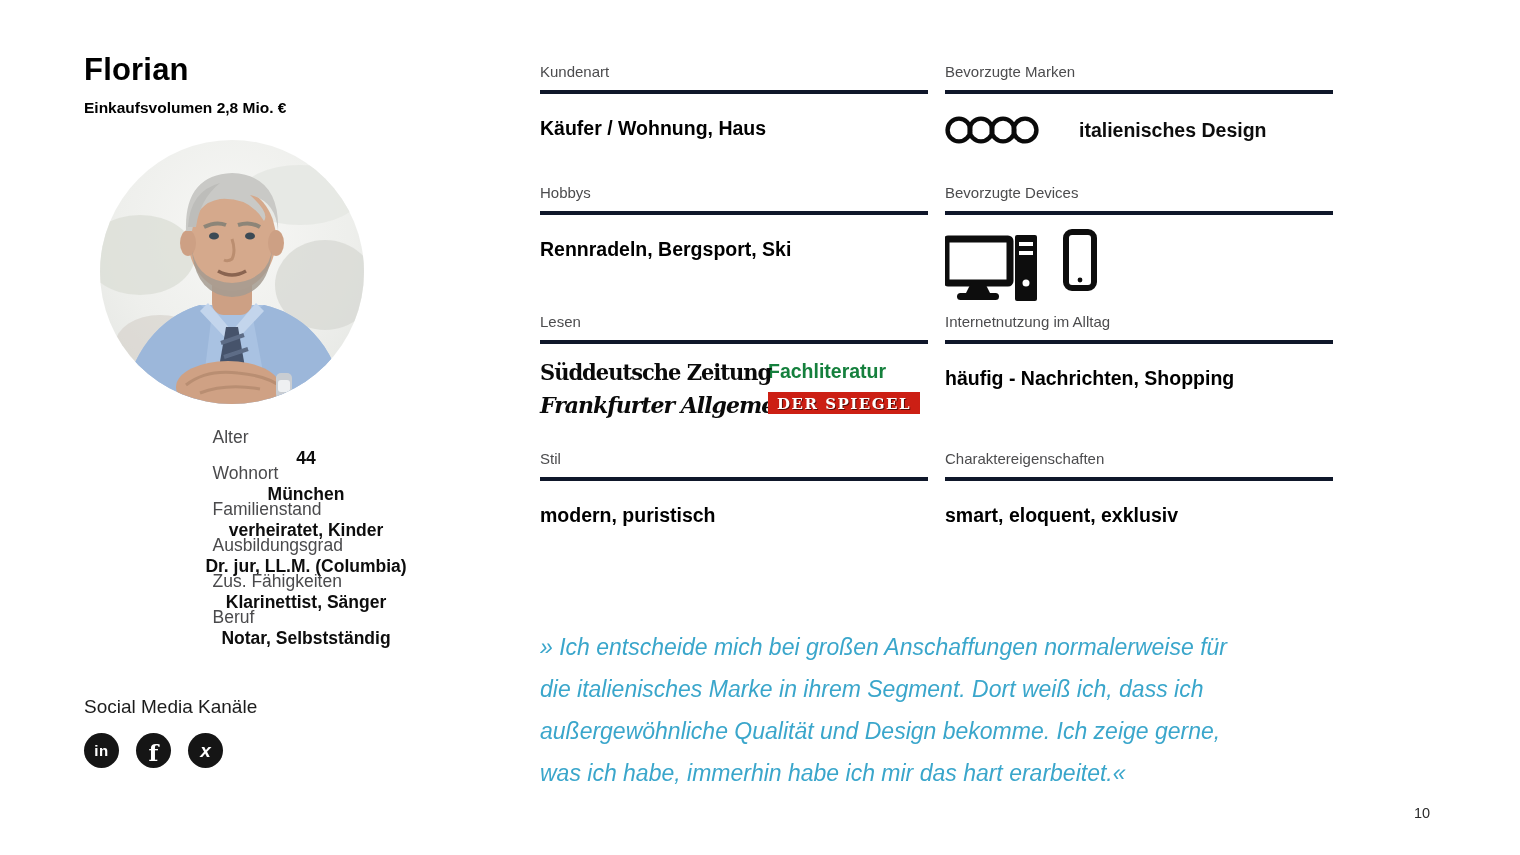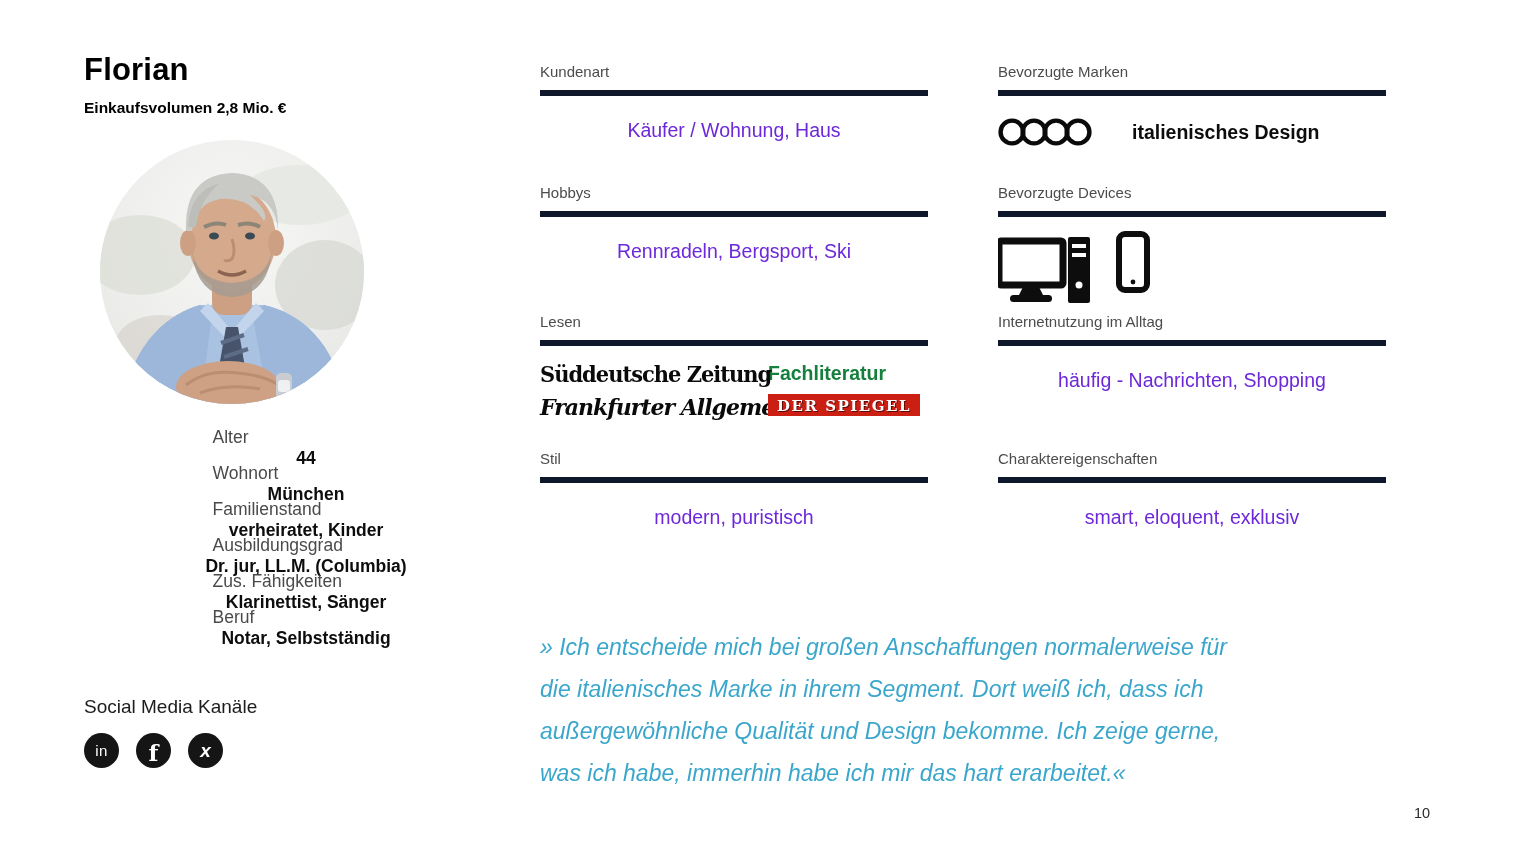--- a/index.html
+++ b/index.html
@@ -16,30 +16,30 @@
 
   .details { position:absolute; left:86px; top:427px; width:440px; }
   .detail-row { display:flex; height:36px; align-items:center;flex-direction:column; }
   .detail-label { width:187px; font-size:17.5px; color:#4a4a4c; font-weight:normal; }
   .detail-value { font-size:17.5px; font-weight:bold; color:#0d0d0d; }
 
   .social-title { position:absolute; left:84px; top:696px; font-size:19px; color:#1c1c1c; }
   .social-row { position:absolute; left:84px; top:733px; display:flex; gap:17px; }
   .social-circle { width:35px; height:35px; border-radius:50%; background:#151515; color:#fff;
       display:flex; align-items:center; justify-content:center; }
-  .glyph-in { font-size:15px; font-weight:normal; letter-spacing:.5px; }
+  .glyph-in { font-size:15px; font-weight:bold; letter-spacing:.5px; }
   .glyph-f  { font-family:"DejaVu Serif", serif; font-size:23px; font-weight:bold; position:relative; top:2px; }
   .glyph-x  { font-size:19px; font-weight:bold; font-style:italic; }
 
   
   .section { position:absolute; width:388px; }
   .col-mid  { left:540px; }
-  .col-right{ left:998px; }
-  .sec-label { font-size:15px; color:#4c4c4e; padding-bottom:10px; border-bottom:6px solid #0f172a; }
-  .sec-value { margin-top:23px; font-size:19.5px; font-weight:normal; color:#6d28d9;text-align:center; }
+  .col-right{ left:945px; }
+  .sec-label { font-size:15px; color:#4c4c4e; padding-bottom:10px; border-bottom:4px solid #0f172a; }
+  .sec-value { margin-top:23px; font-size:19.5px; font-weight:bold; color:#000000; }
 
   
   .lesen-grid { margin-top:16px; display:flex; }
   .lesen-left { width:228px; }
   .logo-sz { font-family:"DejaVu Serif", serif; font-weight:bold; font-size:21px; letter-spacing:-1px;
       color:#0a0a0a; transform:scaleY(1.05); white-space:nowrap; }
   .logo-fa { font-family:"DejaVu Serif", serif; font-weight:bold; font-style:italic; font-size:22px;
       letter-spacing:-1px; color:#0a0a0a; margin-top:7px; white-space:nowrap; }
   .lesen-right { padding-left:0; }
   .fachliteratur { font-size:19.5px; font-weight:bold; color:#15803d; }

